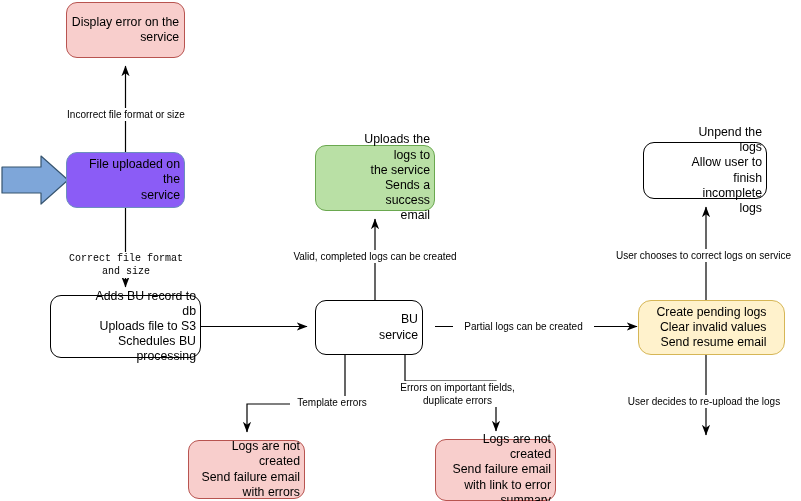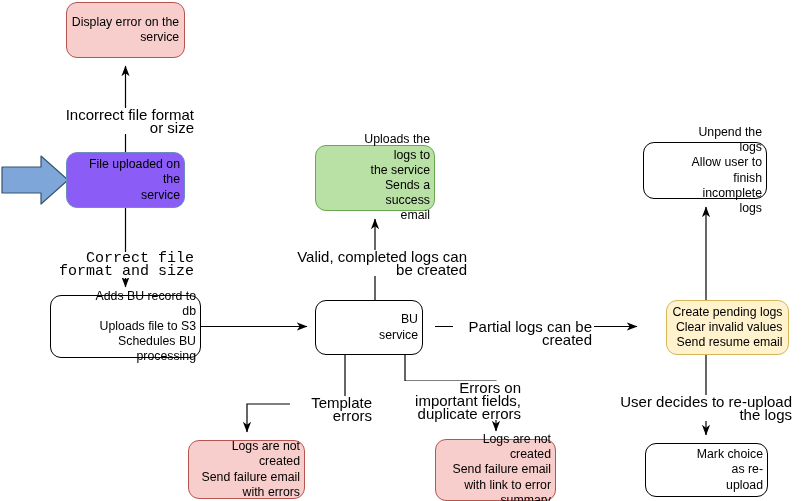--- a/index.html
+++ b/index.html
@@ -28,24 +28,24 @@
     white-space:pre-line;
     padding:0 4px;
   }
   .node.pink{background:#f8cecc;border-color:#b85450;}
   .node.blue{background:#8b5cf6;border-color:#6c8ebf;}
   .node.green{background:#b9e0a5;border-color:#6aa84f;}
   .node.yellow{background:#fff2cc;border-color:#d6b656;}
   .node.plain{background:#ffffff;border-color:#000000;padding-left:44px;}
   .edge-label{
     position:absolute;
-    font-size:15px;
+    font-size:10px;
     line-height:13px;
     color:#000000;
-    text-align:right;
+    text-align:center;
     white-space:pre-line;
     background:#ffffff;
     padding:0 2px;
     box-sizing:border-box;
   }
 </style>
 </head>
 <body>
 
 <div id="canvas">
@@ -112,45 +112,44 @@
 the service
 Sends a success
 email</div>
 
   <div class="node plain" style="left:315px;top:300px;width:108px;height:55px;">BU service</div>
 
   <div class="node plain" style="left:643px;top:142px;width:124px;height:57px;">Unpend the logs
 Allow user to finish
 incomplete logs</div>
 
-  <div class="node yellow" style="left:666px;top:300px;width:123px;height:55px;">Create pending logs
+  <div class="node yellow" style="left:638px;top:300px;width:147px;height:55px;border-radius:13px;">Create pending logs
 Clear invalid values
 Send resume email</div>
 
   <div class="node pink" style="left:188px;top:440px;width:117px;height:59px;">Logs are not created
 Send failure email
 with errors</div>
 
   <div class="node pink" style="left:435px;top:439px;width:121px;height:62px;">Logs are not created
 Send failure email
 with link to error
 summary</div>
 
-  <div class="node plain" style="left:645px;top:443px;width:123px;height:54px;">Mark choice as re-
-upload</div>
 
   <div class="edge-label" style="left:56px;top:108px;width:140px;">Incorrect file format or size</div>
 
   <div class="edge-label" style="left:56px;top:252px;width:140px;font-family:Liberation Mono, monospace;">Correct file format and size</div>
 
   <div class="edge-label" style="left:281px;top:250px;width:188px;">Valid, completed logs can be created</div>
 
   <div class="edge-label" style="left:453px;top:320px;width:141px;">Partial logs can be created</div>
 
   <div class="edge-label" style="left:290px;top:396px;width:84px;">Template errors</div>
 
   <div class="edge-label" style="left:392px;top:381px;width:131px;">Errors on important fields,
 duplicate errors</div>
 
+  <div class="edge-label" style="left:606px;top:249px;width:195px;">User chooses to correct logs on service</div>
 
   <div class="edge-label" style="left:614px;top:395px;width:180px;">User decides to re-upload the logs</div>
 
 </div>
 
 </body></html>

